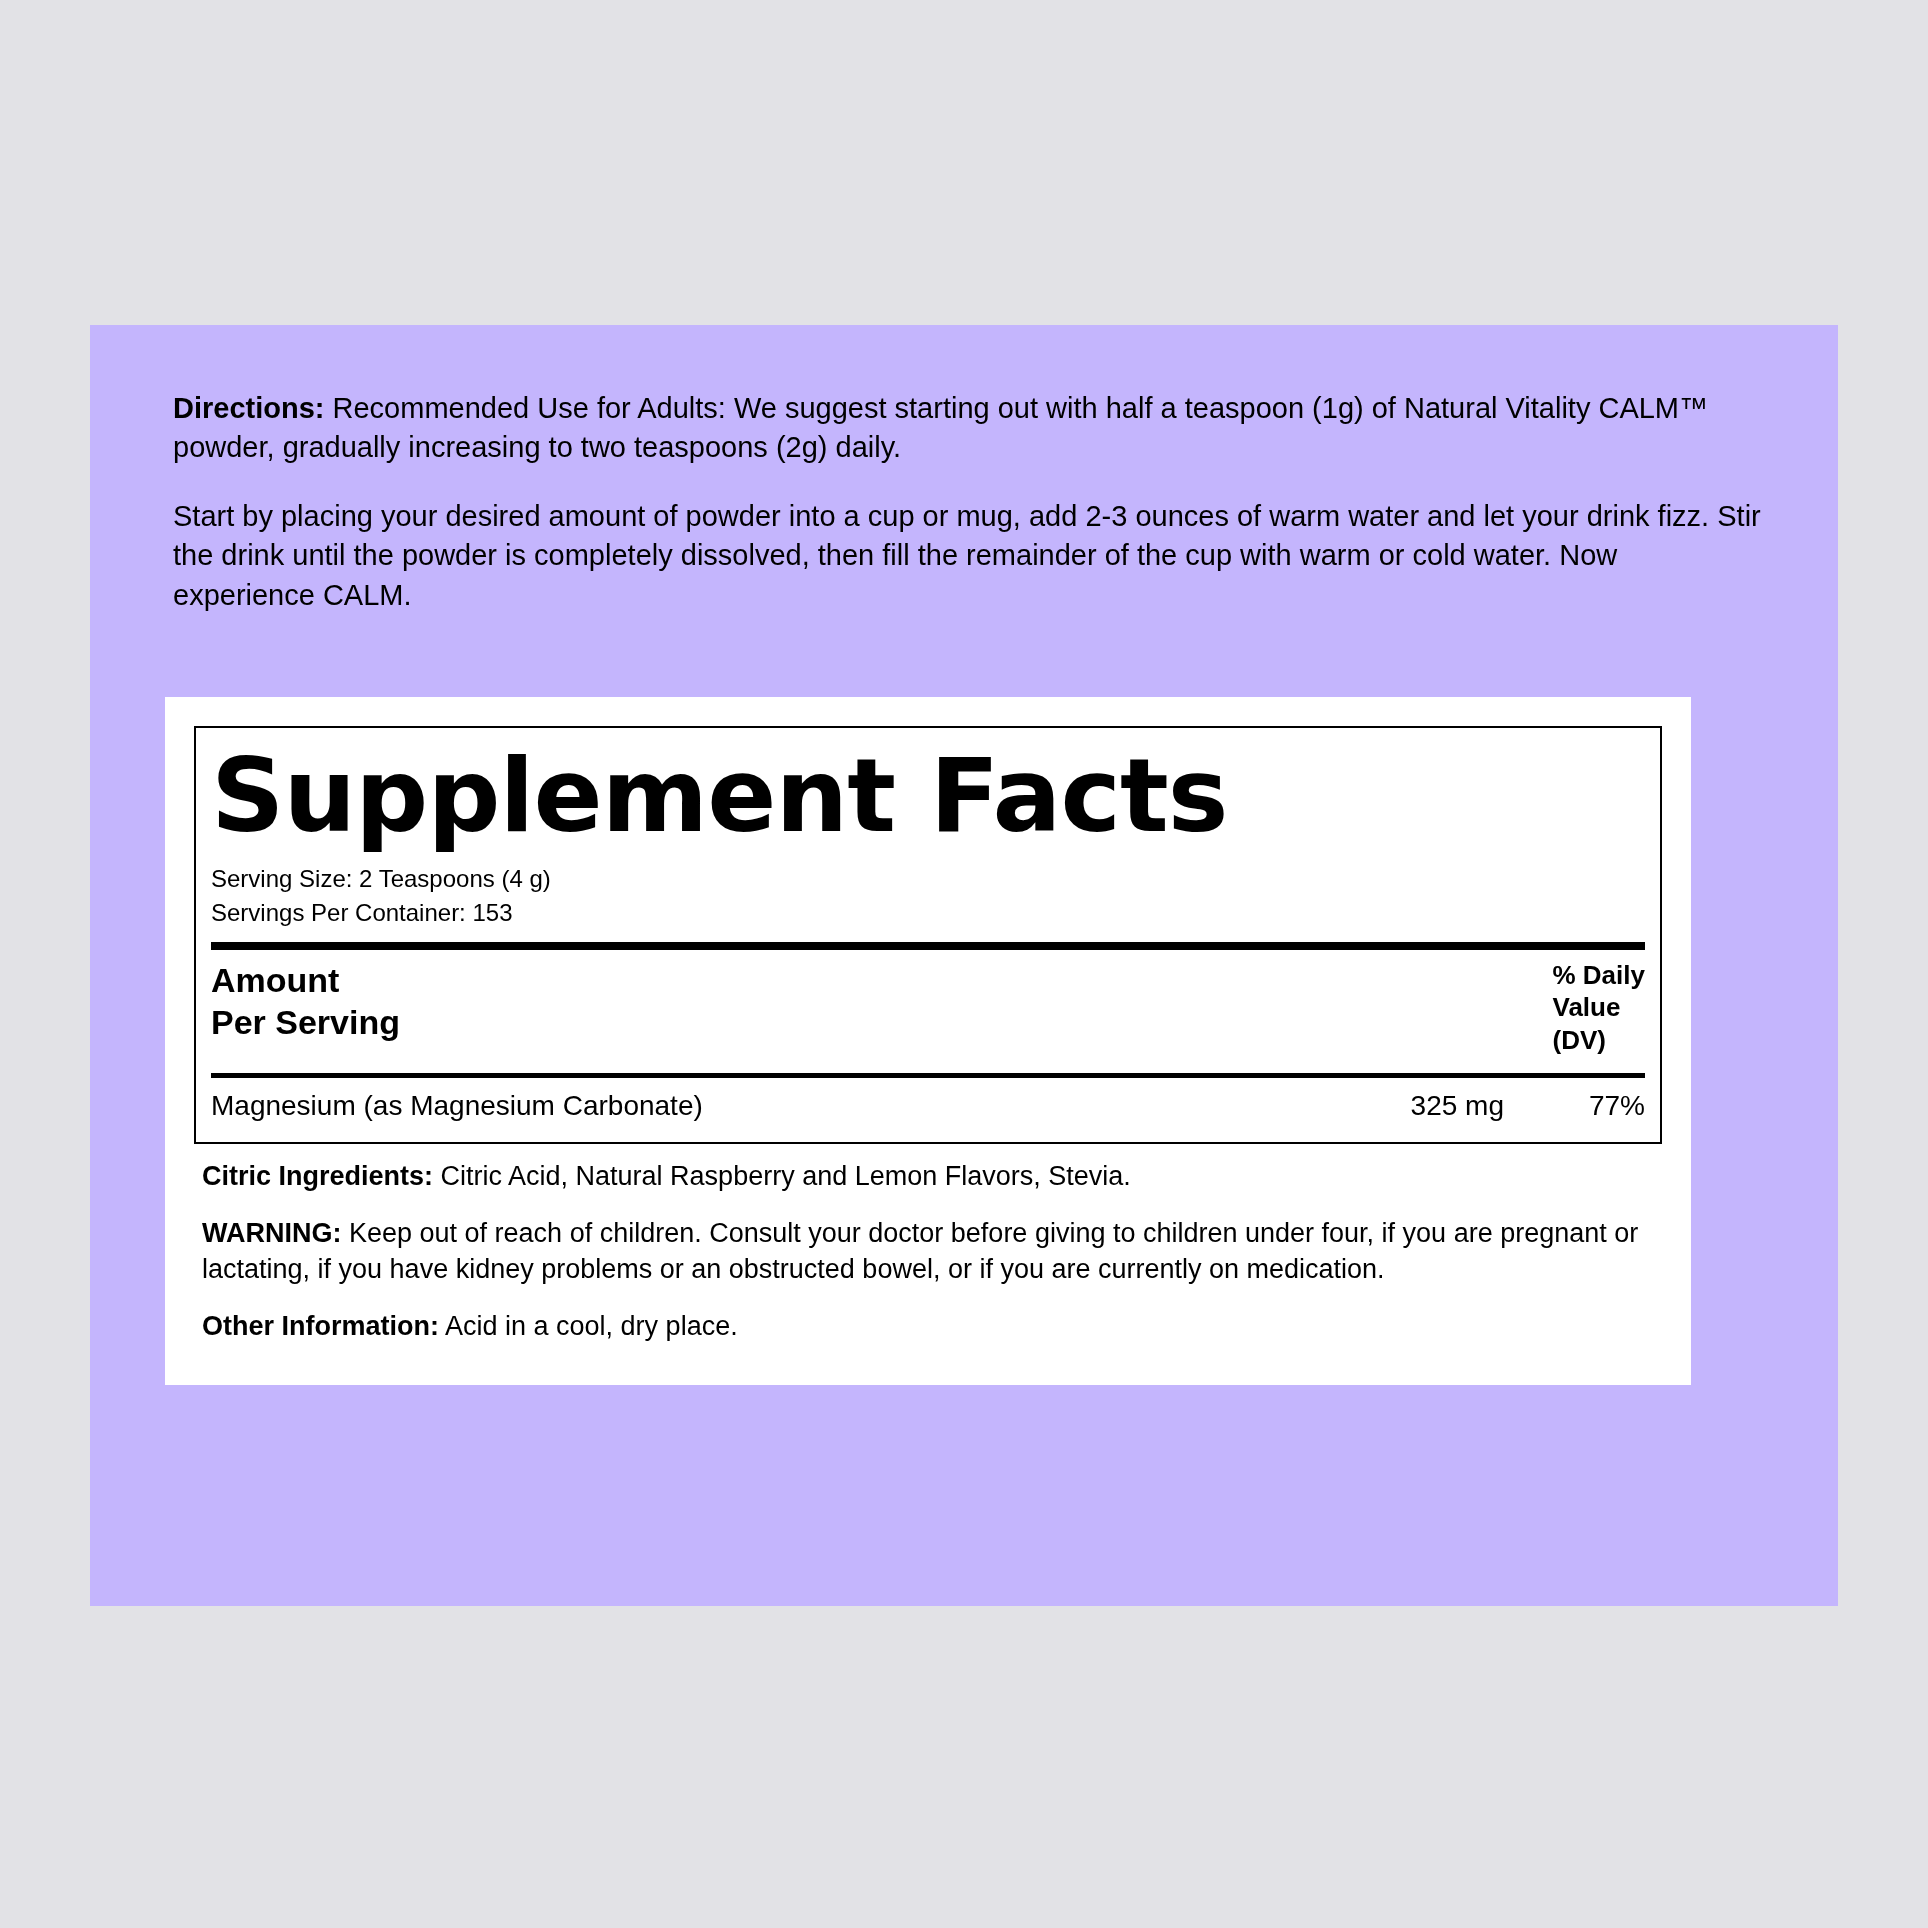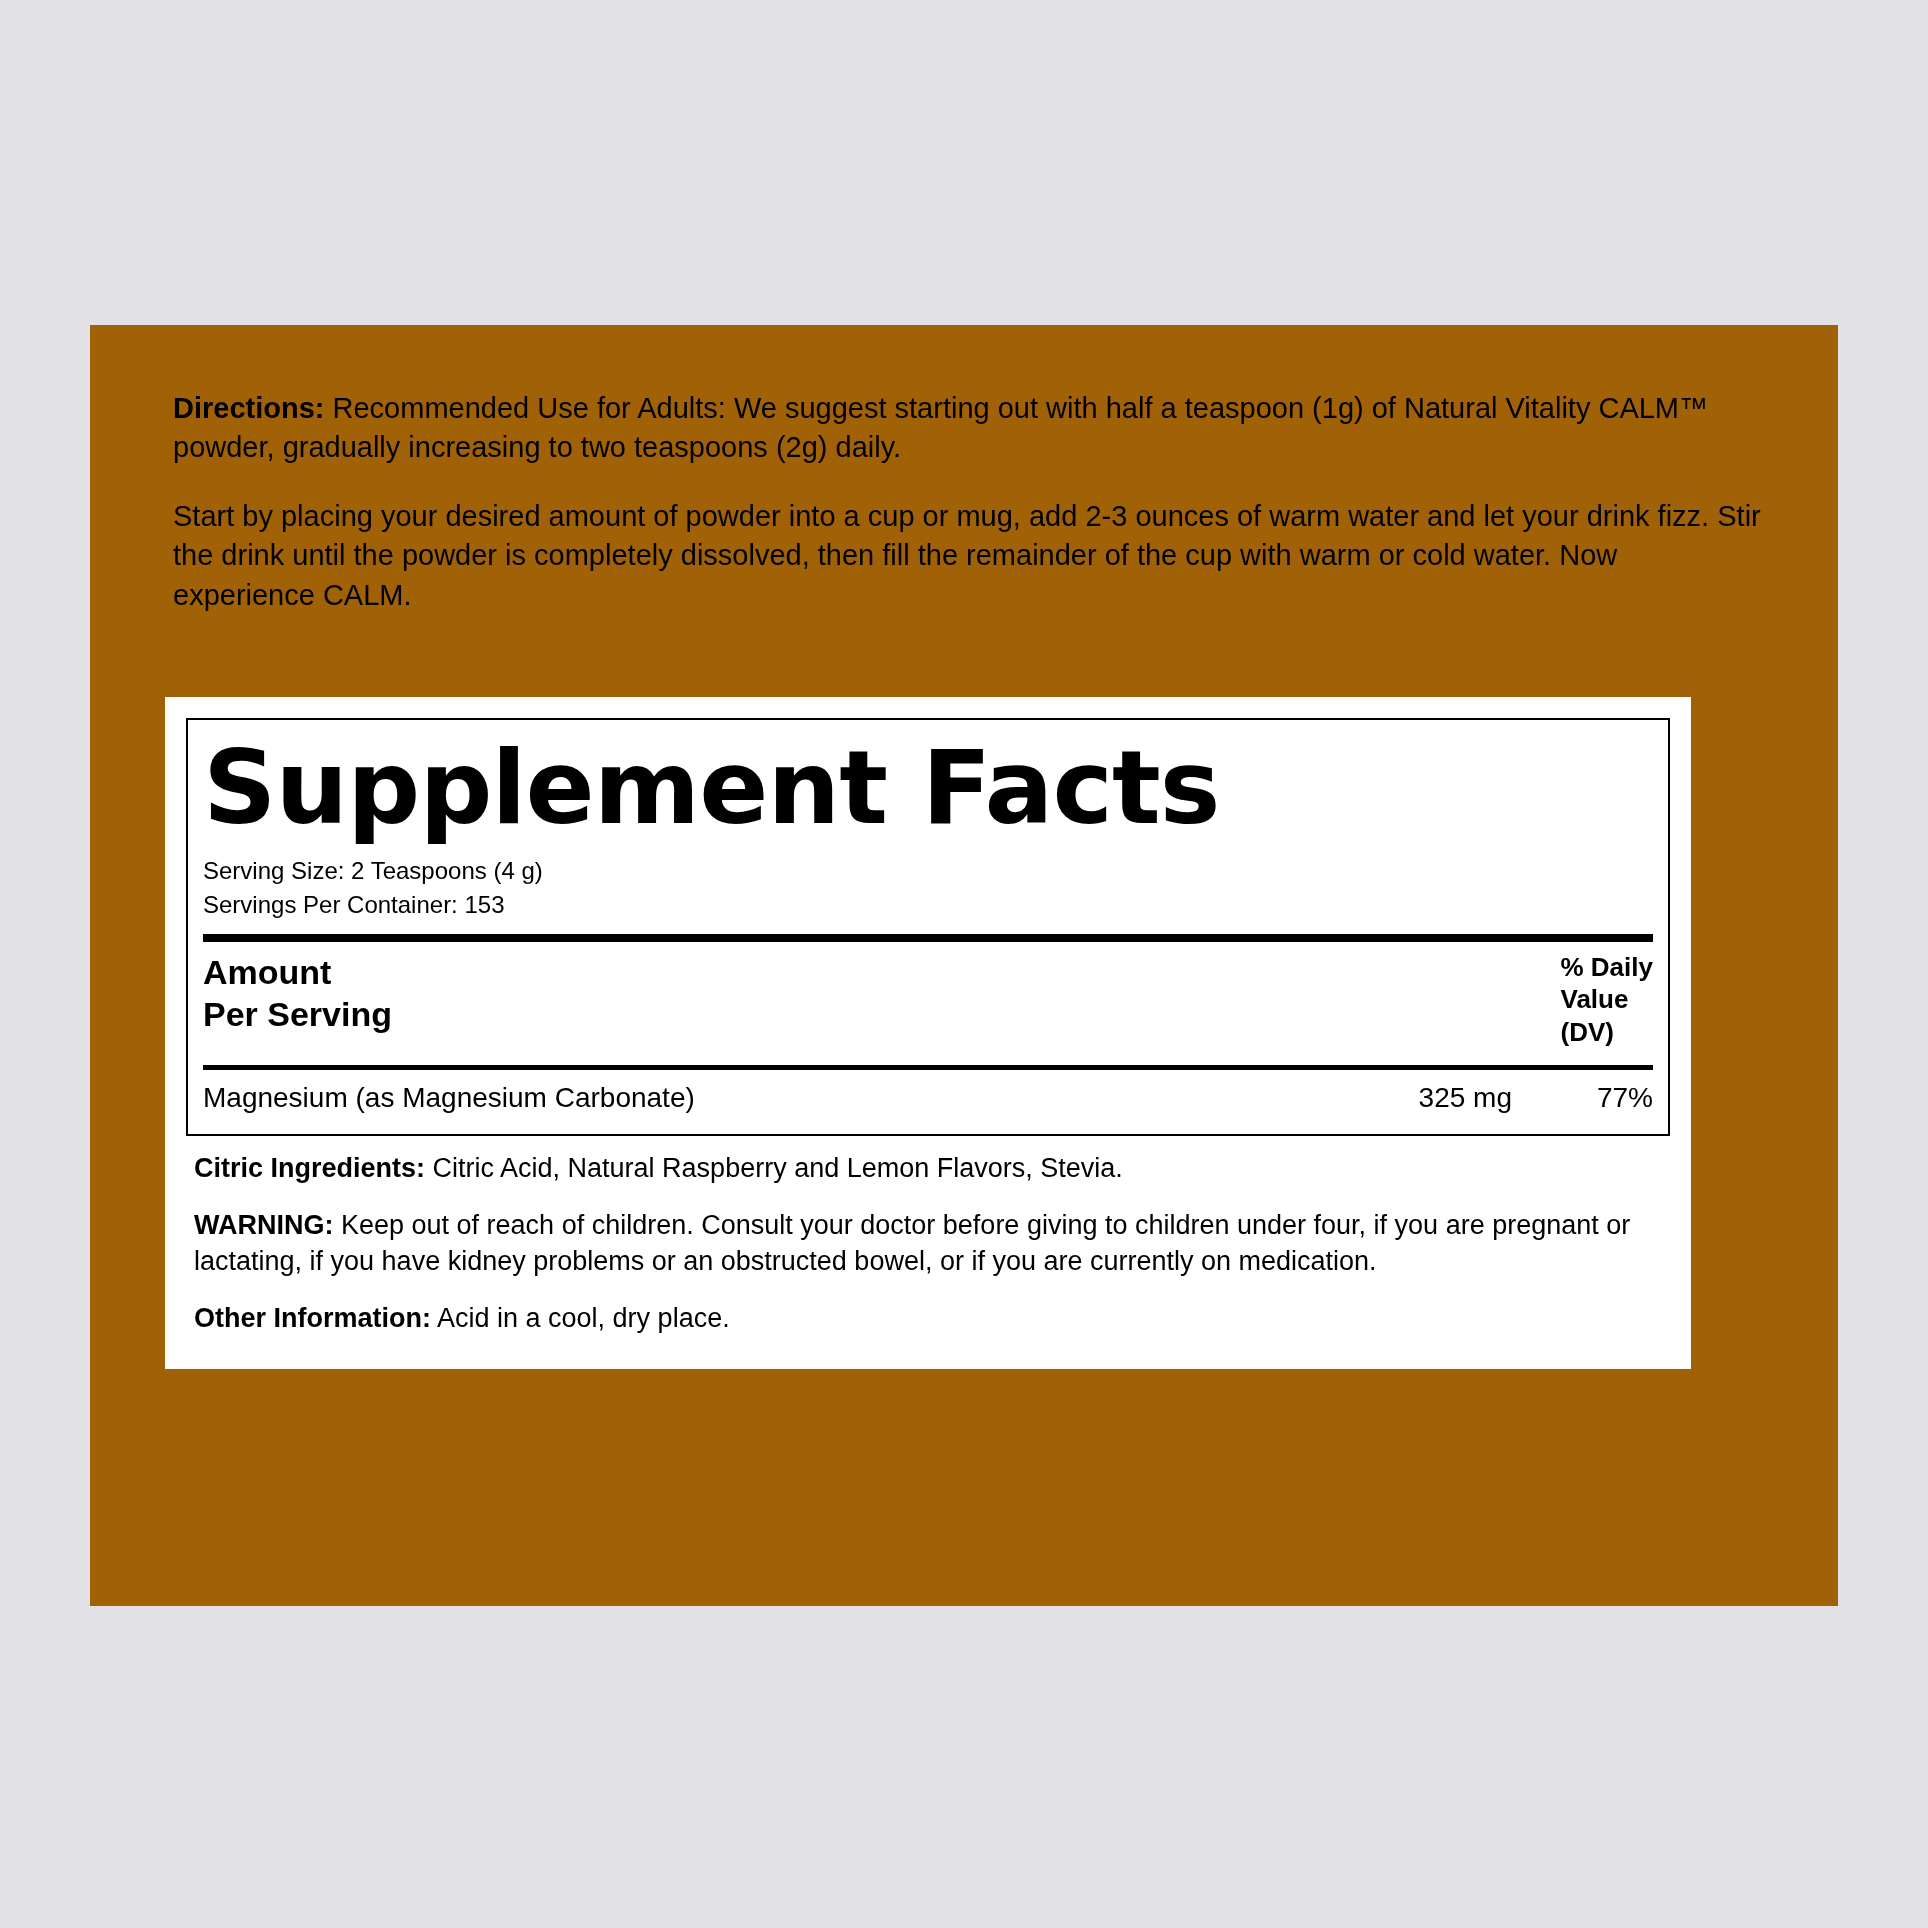--- a/index.html
+++ b/index.html
@@ -13,21 +13,21 @@
     font-family: "Liberation Sans", sans-serif;
     overflow: hidden;
   }
 
   .label-panel {
     position: absolute;
     left: 90px;
     top: 325px;
     width: 1748px;
     height: 1281px;
-    background: #a16207;
+    background: #c4b5fd;
     box-sizing: border-box;
   }
 
   .directions-block {
     position: absolute;
     left: 83px;
     top: 64px;
     width: 1591px;
     color: #000;
     font-size: 29px;
@@ -43,21 +43,21 @@
     font-weight: bold;
   }
 
   .facts-box {
     position: absolute;
     left: 75px;
     top: 372px;
     width: 1526px;
     background: #ffffff;
     box-sizing: border-box;
-    padding: 8px;
+    padding: 16px;
   }
 
   .facts-inner-border {
     margin: 13px 13px 0 13px;
     border: 2.8px solid #000;
     box-sizing: border-box;
     padding: 9.4px 15px 11.3px 15px;
   }
 
   .facts-title {

